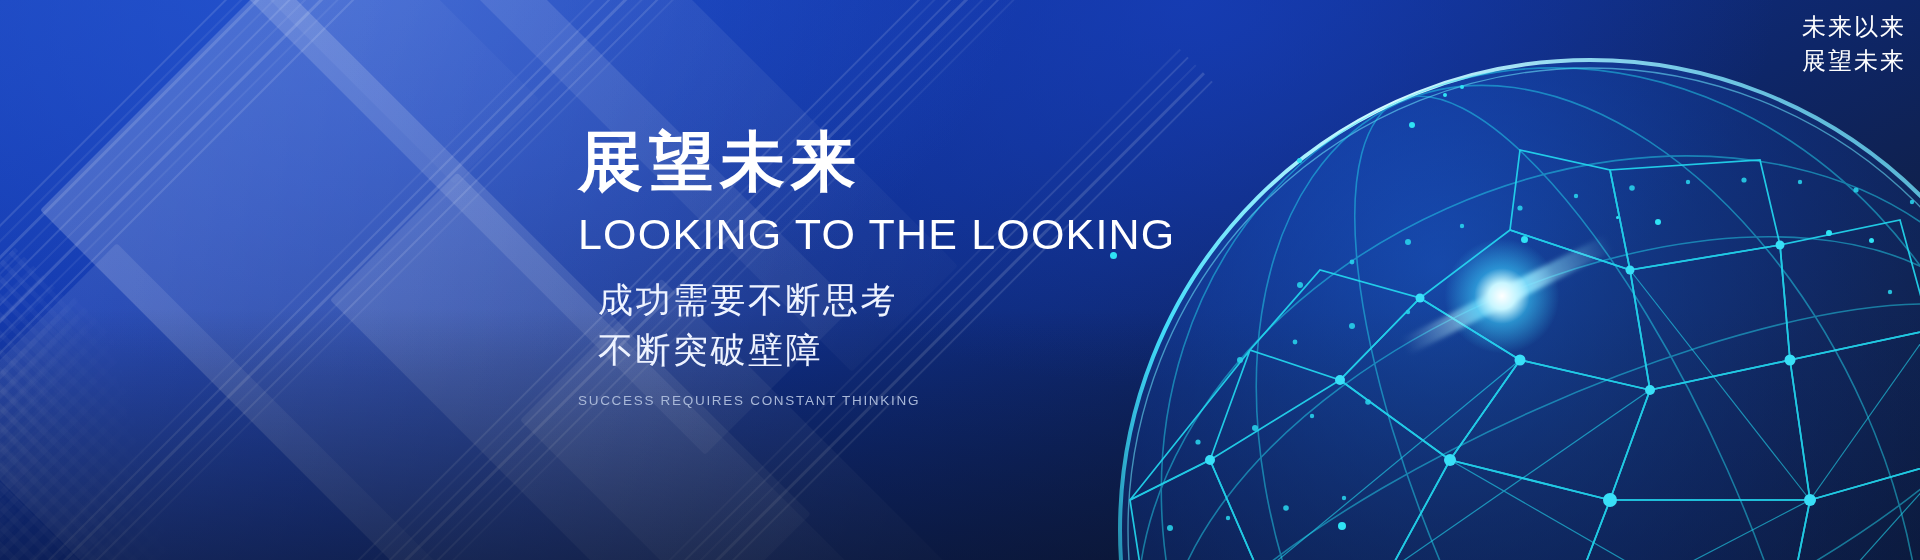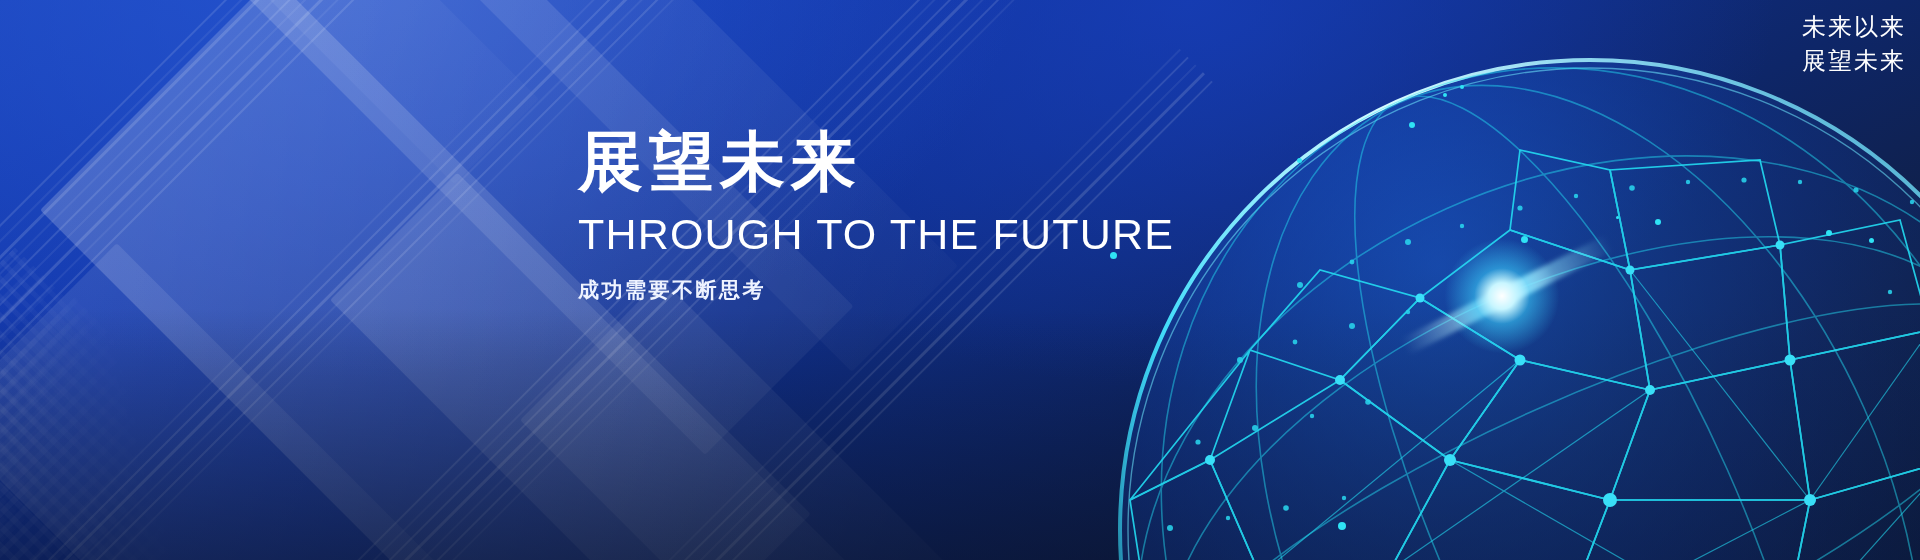--- a/index.html
+++ b/index.html
@@ -88,21 +88,21 @@
   
   .copy{position:absolute; left:578px; top:128px; width:620px;}
   .h1{
     font-size:65px; font-weight:700; color:#fff; letter-spacing:6px;
     line-height:1.04; white-space:nowrap;
   }
   .h2{
     font-size:43px; color:#fff; font-weight:400; letter-spacing:1.2px;
     margin-top:14px; white-space:nowrap;
   }
-  .cn{font-size:21px; color:#eef3ff; font-weight:700; letter-spacing:2.5px; line-height:1.45; margin-top:16px;}
+  .cn{font-size:35px; color:#eef3ff; font-weight:400; letter-spacing:2.5px; line-height:1.45; margin-top:16px;margin-left:20px;}
   .en-sm{font-size:13.5px; color:#a9b8d8; letter-spacing:1.7px; line-height:1.95; margin-top:12px;}
 
   .corner{
     position:absolute; right:14px; top:10px; text-align:right;
     font-size:24px; color:#fff; font-weight:400; letter-spacing:2px; line-height:1.42;
   }
 </style>
 </head>
 <body>
 
@@ -340,25 +340,27 @@
     <span class="sdot" style="left:1655px;top:219px;width:6px;height:6px;"></span>
     <span class="sdot" style="left:1826px;top:230px;width:6px;height:6px;"></span>
     <span class="sdot" style="left:1869px;top:238px;width:5px;height:5px;"></span>
     <span class="sdot" style="left:1443px;top:93px;width:4px;height:4px;"></span>
     <span class="sdot" style="left:1338px;top:522px;width:8px;height:8px;"></span>
     <span class="sdot" style="left:1616px;top:216px;width:3px;height:3px;"></span>
   </div>
 
   <div class="copy">
     <div class="h1">展望未来</div>
-    <div class="h2">THROUGH TO THE FUTURE</div>
+    <div class="h2">LOOKING TO THE LOOKING</div>
     <div class="cn">
       <div>成功需要不断思考</div>
+      <div>不断突破壁障</div>
     </div>
     <div class="en-sm">
+      <div>SUCCESS REQUIRES CONSTANT THINKING</div>
     </div>
   </div>
 
   <div class="corner">
     <div>未来以来</div>
     <div>展望未来</div>
   </div>
 
 </div>
 

